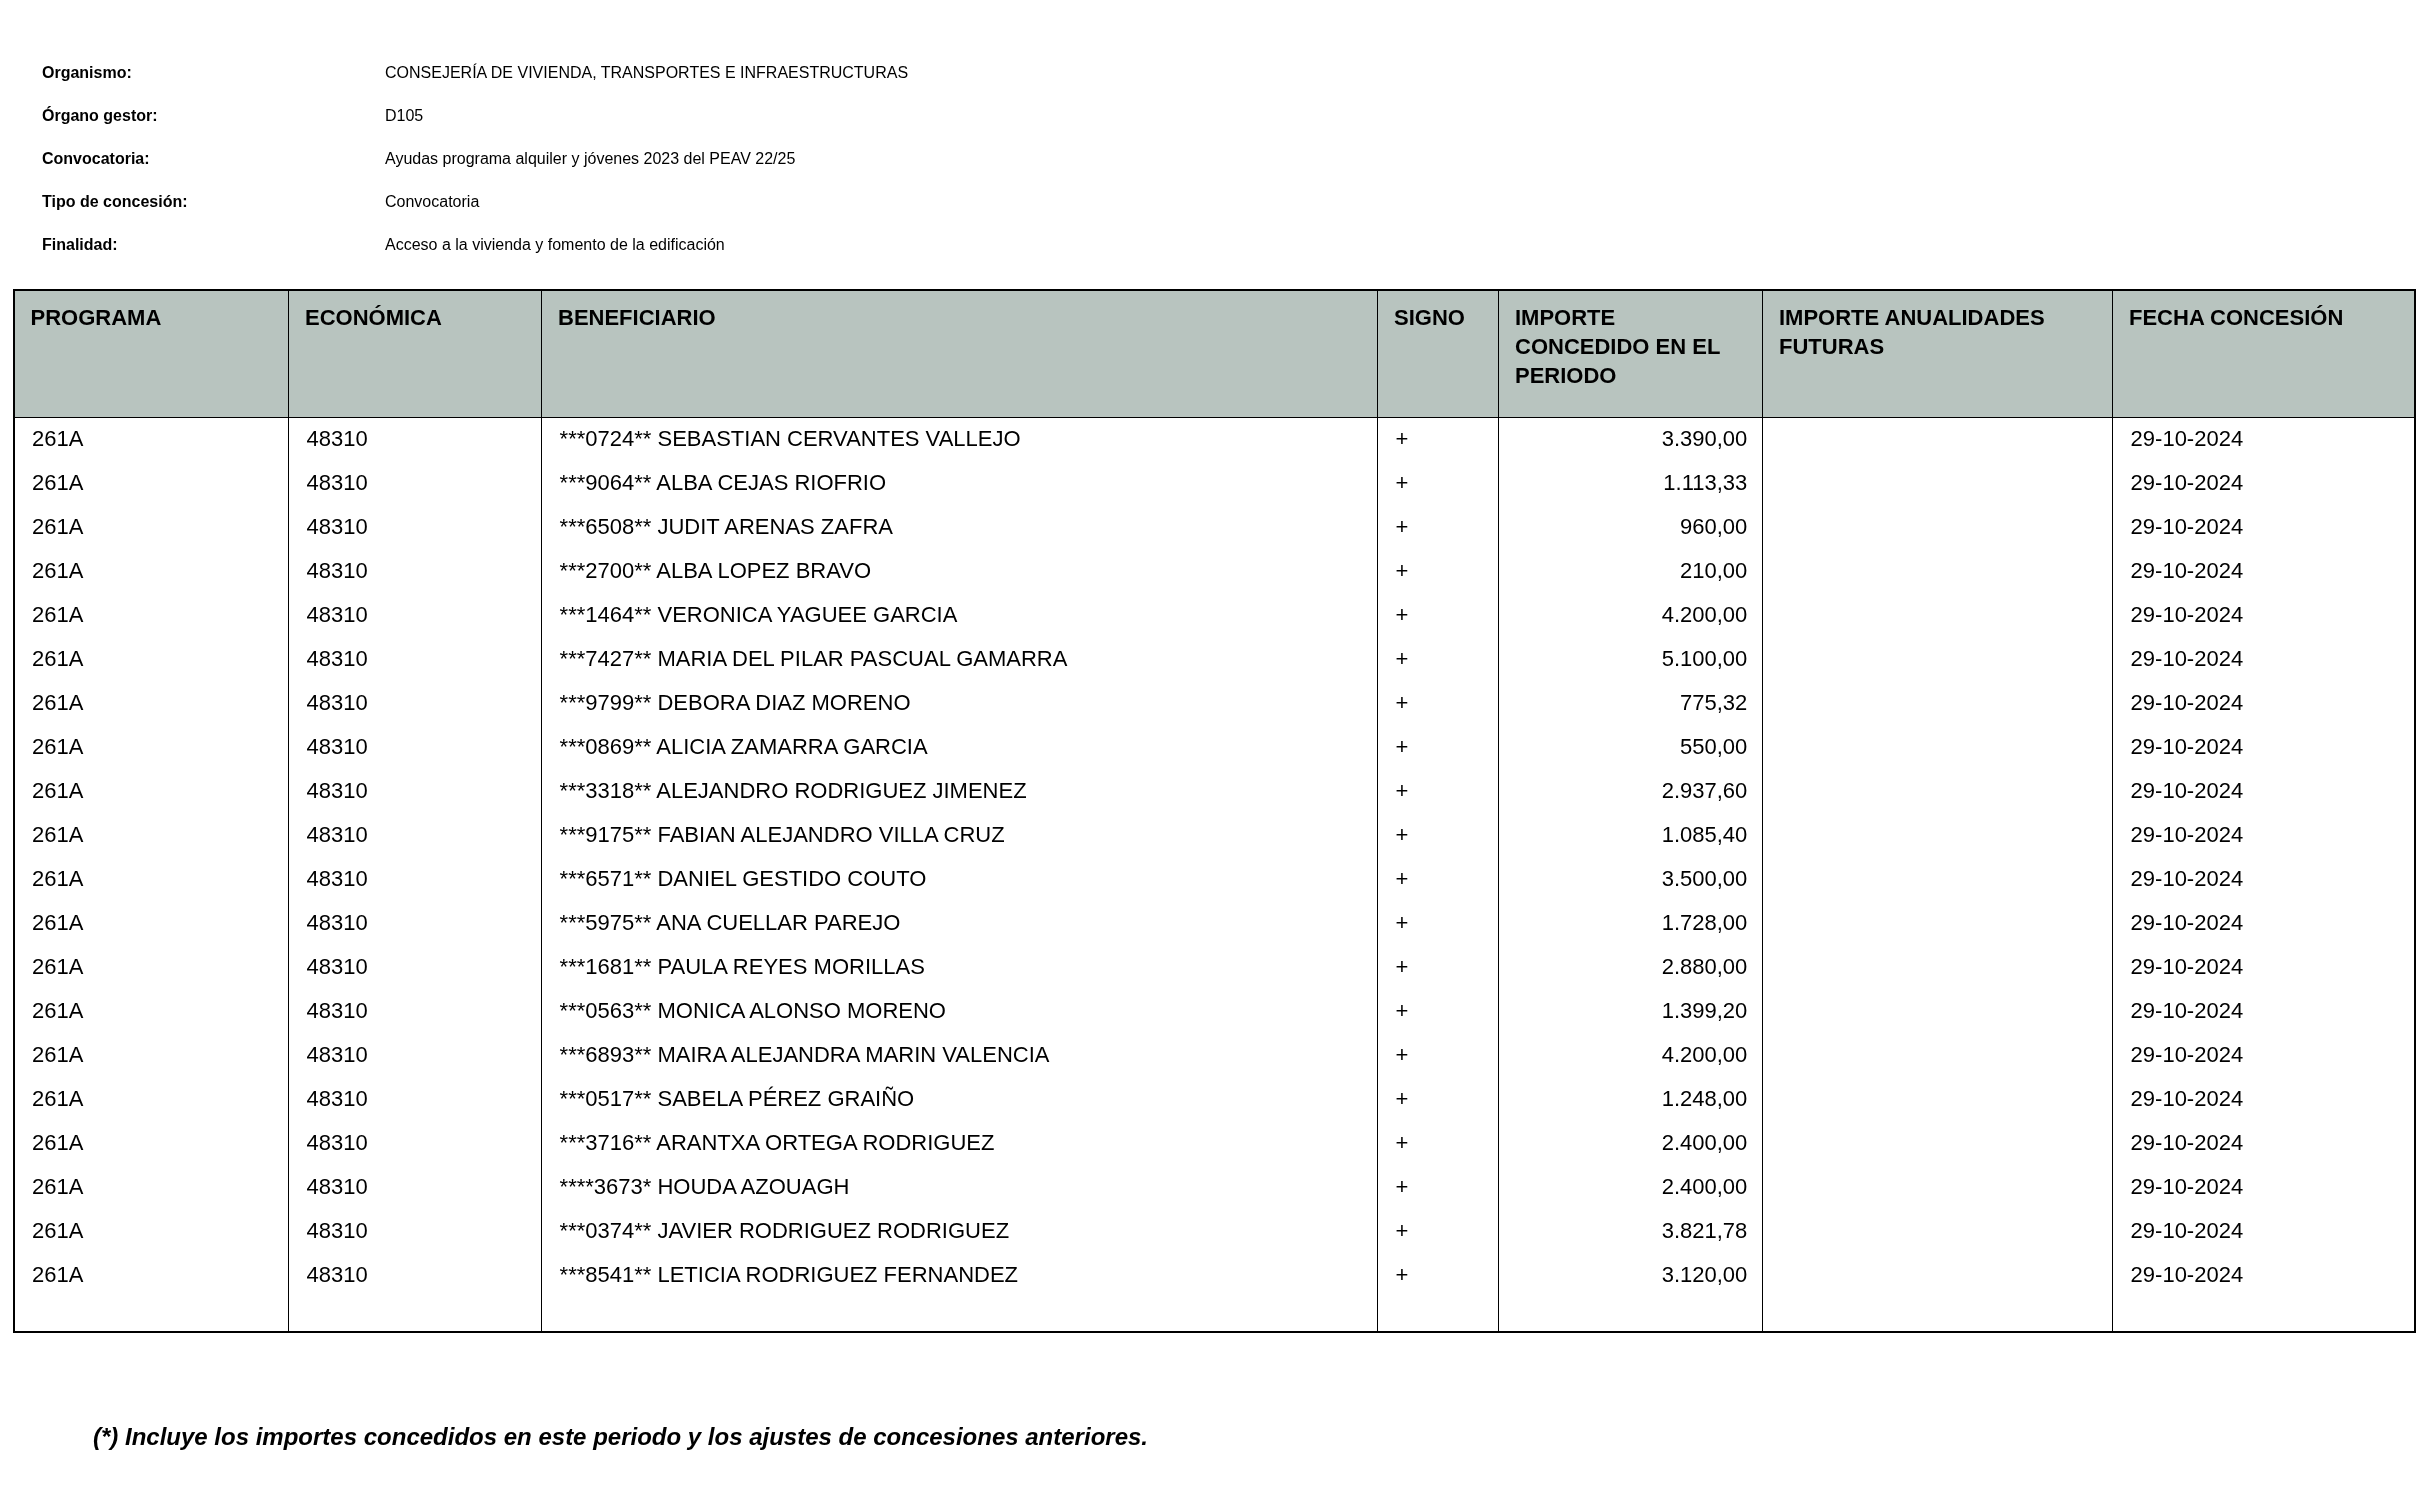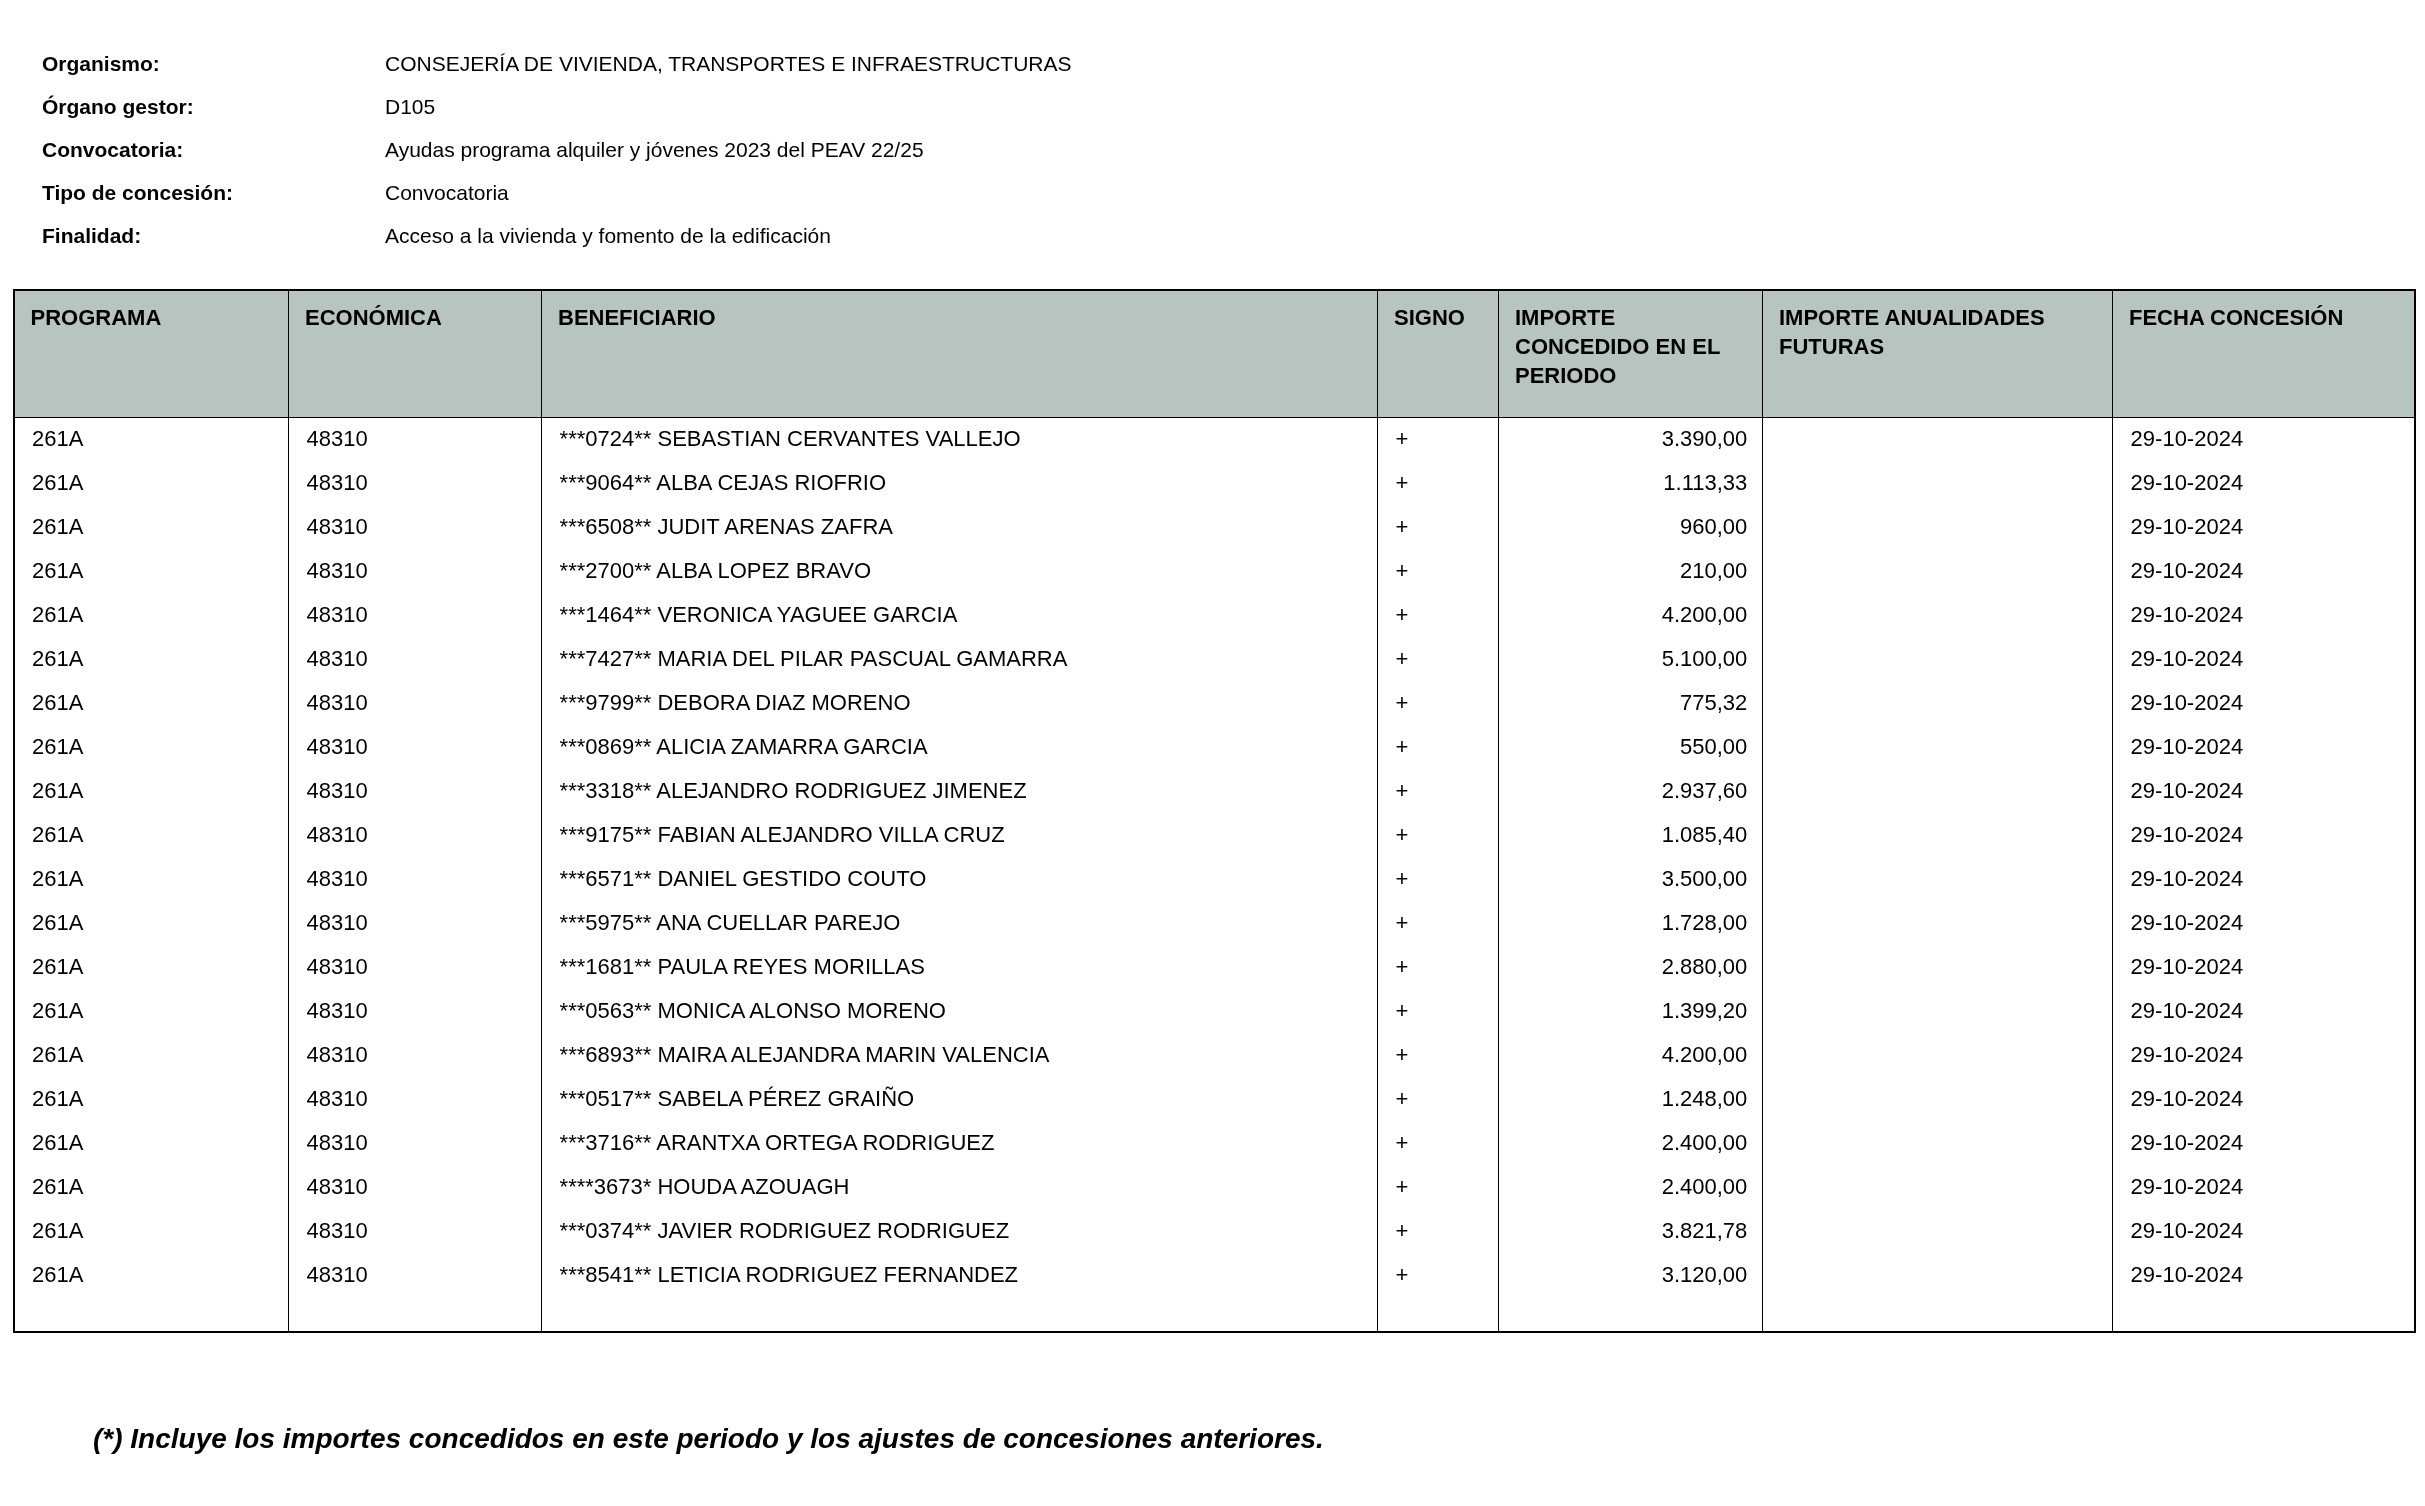--- a/index.html
+++ b/index.html
@@ -14,23 +14,23 @@
 
   
   .meta {
     position: absolute;
     left: 42px;
     top: 43px;
   }
   .meta-row {
     display: flex;
     height: 43px;
-    font-size: 21px;
+    font-size: 16px;
     line-height: 26.4px;
-    align-items: center;
+    align-items: flex-end;
   }
   .meta-label {
     font-weight: bold;
     width: 343px;
     flex: 0 0 343px;
   }
   .meta-value { white-space: nowrap; }
 
   
   table.grants {
@@ -74,21 +74,21 @@
     vertical-align: middle;
   }
   table.grants td.num { text-align: right; padding-right: 14.7px; padding-left: 48px; }
   table.grants tr.spacer-row td { height: 35px; }
 
   
   .footnote {
     position: absolute;
     left: 93px;
     top: 1423px;
-    font-size: 28px;
+    font-size: 24px;
     font-weight: bold;
     font-style: italic;
   }
 </style>
 </head>
 <body>
 
 <div class="page">
 
   <div class="meta">

